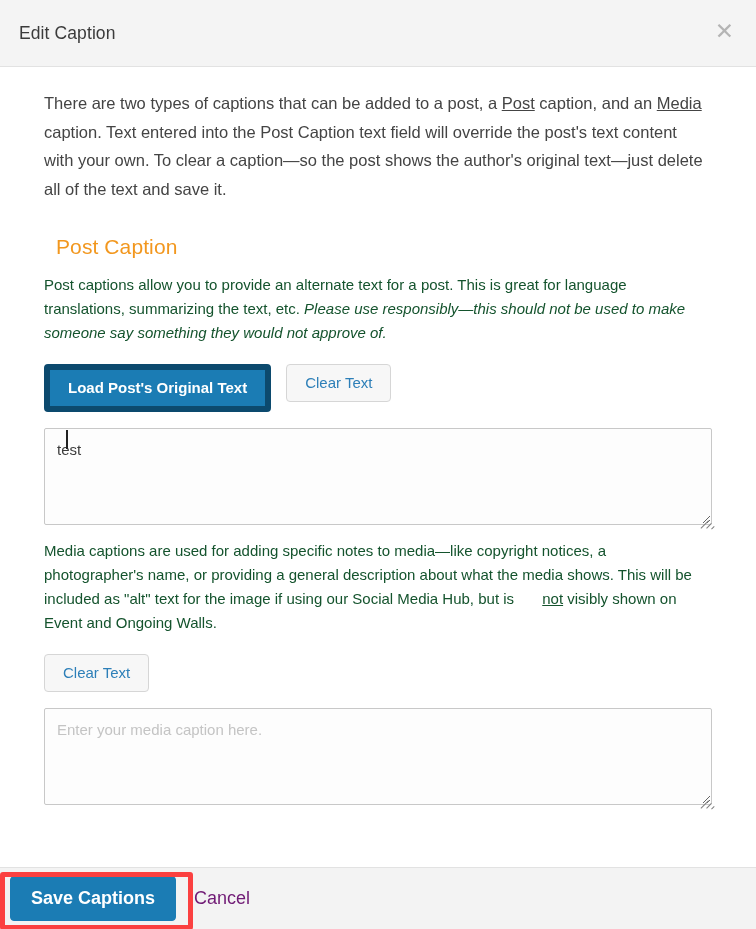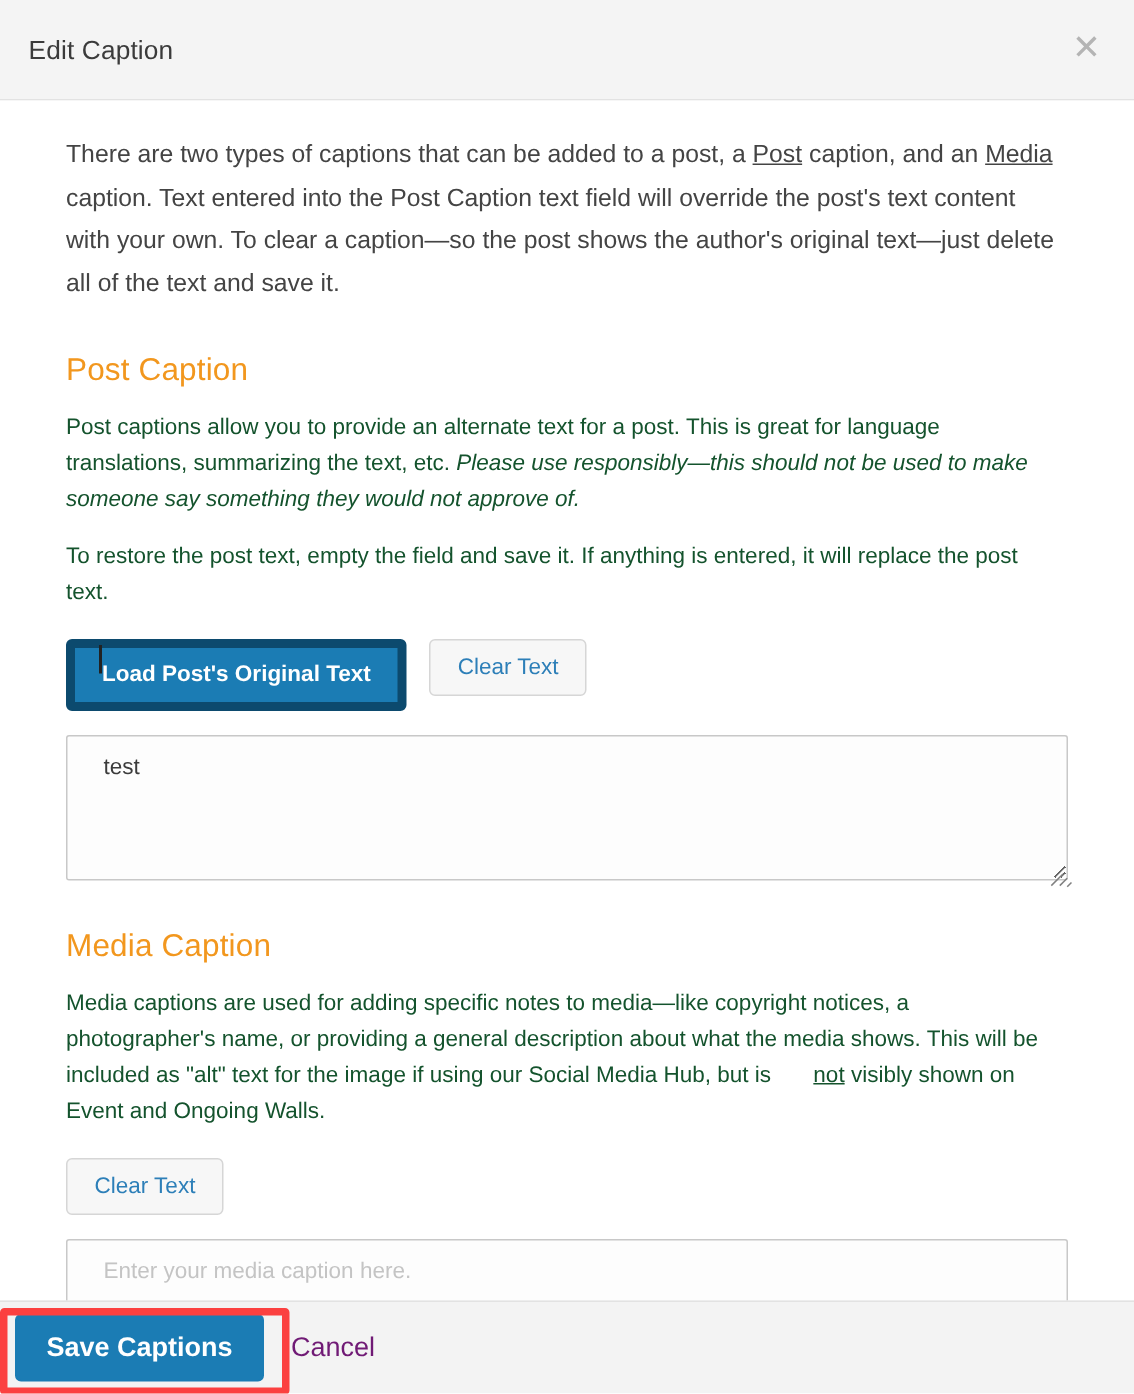--- a/index.html
+++ b/index.html
@@ -52,21 +52,21 @@
     color: #444444;
     margin: 0 0 0 0;
     max-width: 662px;
   }
   .intro-text u { text-decoration: underline; }
 
   .section-heading {
     color: #f2971e;
     font-size: 21px;
     font-weight: normal;
-    margin: 32px 0 0 0;
+    margin: 32px 0 0 12px;
     letter-spacing: 0.1px;
   }
 
   .desc {
     font-size: 15px;
     line-height: 24px;
     color: #14532d;
     margin: 14px 0 0 0;
     max-width: 660px;
   }
@@ -110,21 +110,21 @@
   textarea.caption-box {
     display: block;
     width: 668px;
     height: 97px;
     border: 1px solid #c8c8c8;
     border-radius: 2px;
     background: #fdfdfd;
     font-family: "Liberation Sans", sans-serif;
     font-size: 15px;
     color: #3c3c3c;
-    padding: 11px 24px;
+    padding: 11px 12px;
     resize: both;
     outline: none;
     line-height: 20px;
   }
   textarea.caption-box::placeholder { color: #c4c4c4; }
   .resize-grip {
     position: absolute;
     right: 3px;
     bottom: 2px;
     width: 13px;
@@ -209,37 +209,35 @@
   <p class="intro-text">
     <span>There are two types of captions that can be added to a post, a </span><u>Post</u><span> caption, and an </span><u>Media</u><span> caption. Text entered into the Post Caption text field will override the post's text content with your own. To clear a caption—so the post shows the author's original text—just delete all of the text and save it.</span>
   </p>
 
   <h2 class="section-heading">Post Caption</h2>
 
   <p class="desc">
     <span>Post captions allow you to provide an alternate text for a post. This is great for language translations, summarizing the text, etc. </span><i>Please use responsibly—this should not be used to make someone say something they would not approve of.</i>
   </p>
 
-  <p class="desc">To restore the post text, empty the field and save it. If anything is entered, it will replace the post text.</p>
 
   <div class="btn-row">
     <button class="btn btn-primary">Load Post's Original Text</button>
     <button class="btn btn-secondary">Clear Text</button>
   </div>
 
   <div class="ta-wrap">
     <textarea class="caption-box" placeholder="" style="">test</textarea>
     <div class="resize-grip">
       <span class="grip1"></span>
         <span class="grip2"></span>
         <span class="grip3"></span>
     </div>
   </div>
 
-  <h2 class="section-heading">Media Caption</h2>
 
   <p class="desc">
     <span>Media captions are used for adding specific notes to media—like copyright notices, a photographer's name, or providing a general description about what the media shows. This will be included as "alt" text for the image if using our Social Media Hub, but is </span><u>not</u><span> visibly shown on Event and Ongoing Walls.</span>
   </p>
 
   <div class="btn-row">
     <button class="btn btn-secondary">Clear Text</button>
   </div>
 
   <div class="ta-wrap">

